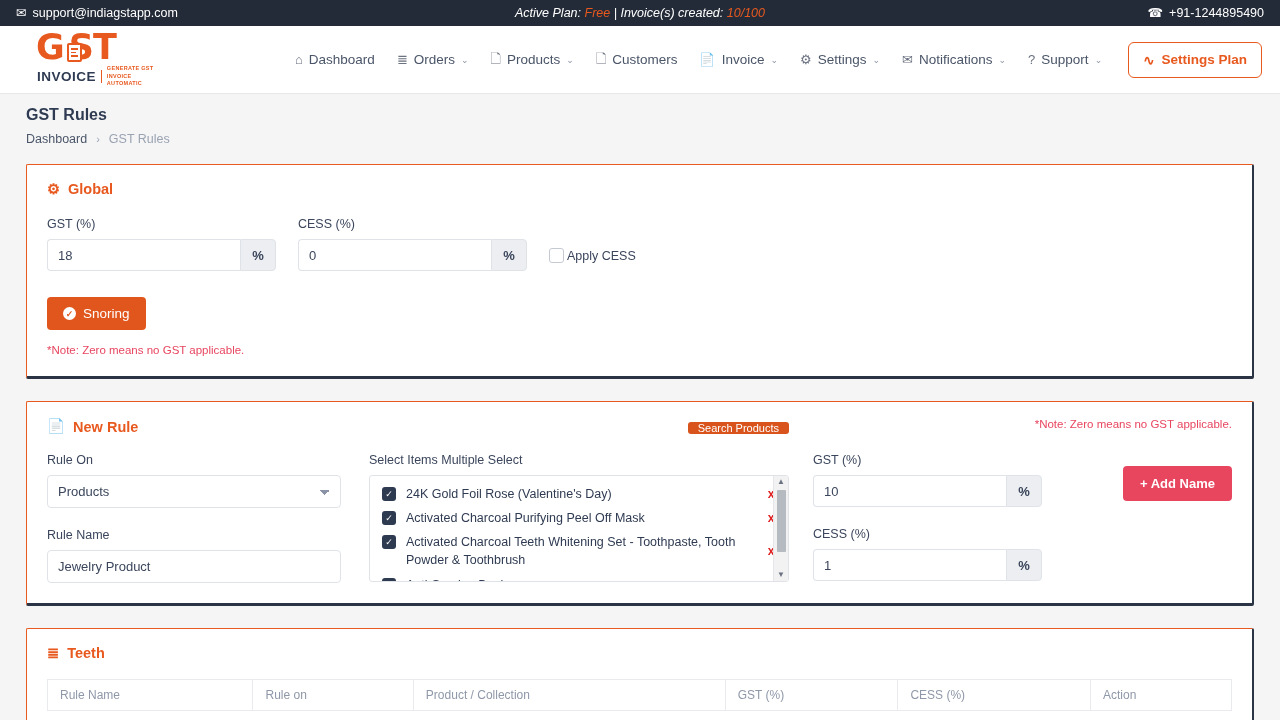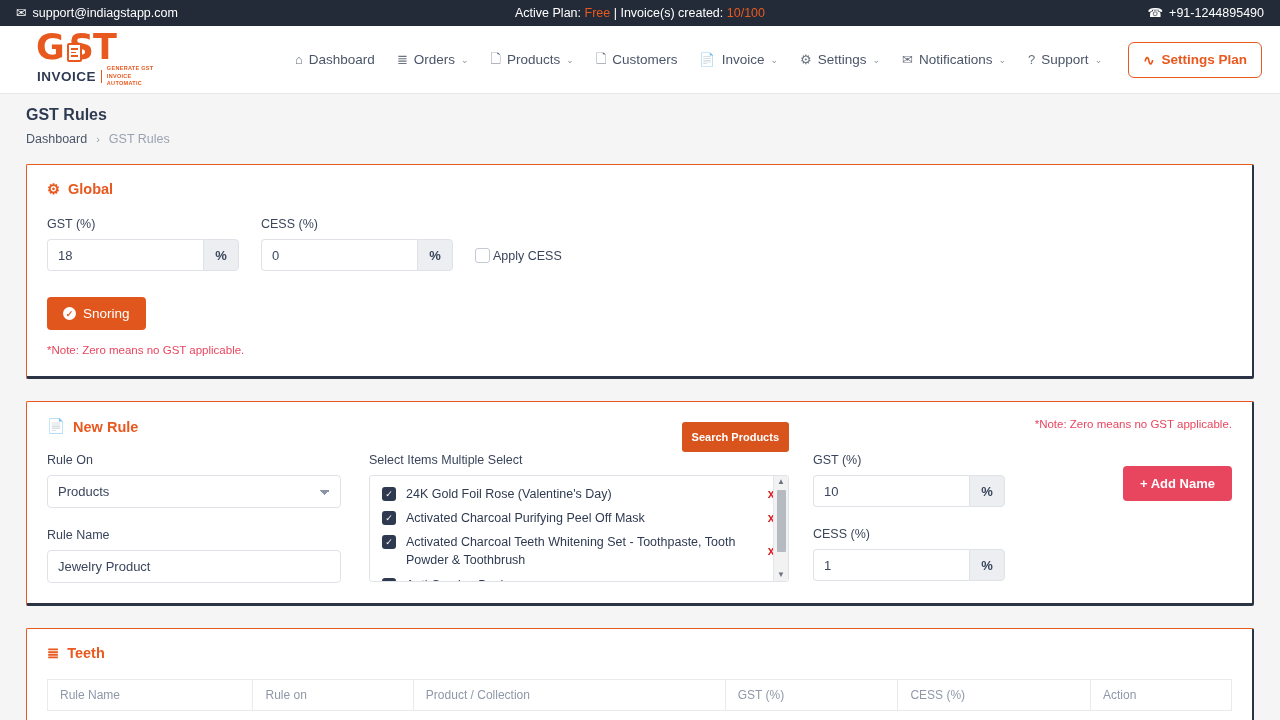--- a/index.html
+++ b/index.html
@@ -22,21 +22,21 @@
     font-size: 12.5px;
   }
   .topbar .tb-left { display: flex; align-items: center; gap: 6px; }
   .topbar .tb-center {
     position: absolute;
     left: 0; right: 0;
     text-align: center;
     pointer-events: none;
     font-size: 12.5px;
   }
-  .topbar .tb-center span { pointer-events: auto; }
+  .topbar .tb-center span { pointer-events: auto; font-style: italic; }
   .topbar .tb-right { margin-left: auto; display: flex; align-items: center; gap: 6px; }
   .accent-orange { color: #e8591f; }
   .ico { display: inline-block; line-height: 1; }
 
   
   .navbar {
     height: 68px;
     background: #ffffff;
     display: flex;
     align-items: center;
@@ -112,21 +112,21 @@
   }
   .card-title {
     display: flex; align-items: center; gap: 8px;
     color: #e8591f; font-size: 14.5px; font-weight: bold;
     padding: 16px 20px 0 20px;
   }
   .card-body { padding: 20px; }
 
   
   .field-label { font-size: 12.5px; color: #3b465c; margin-bottom: 8px; display:block; }
-  .input-group { display: flex; width: 192px; }
+  .input-group { display: flex; width: 229px; }
   .input-group input {
     flex: 1; height: 32px; border: 1px solid #dfe3e8; border-right: none;
     border-radius: 4px 0 0 4px; padding: 0 10px; font-size: 13px;
     color: #3b465c; font-family: "Liberation Sans", sans-serif; background: #fff;
     outline: none; min-width: 0;
   }
   .input-addon {
     width: 36px; height: 32px; border: 1px solid #dfe3e8; border-radius: 0 4px 4px 0;
     background: #eceef1; display: flex; align-items: center; justify-content: center;
     font-size: 13px; color: #3b465c; font-weight: bold;
@@ -172,21 +172,21 @@
   input.text-input {
     width: 294px; height: 33px; border: 1px solid #dfe3e8; border-radius: 4px;
     padding: 0 10px; font-size: 13px; color: #3b465c; background: #fff;
     font-family: "Liberation Sans", sans-serif; outline: none;
   }
   .mb-spacer { height: 20px; }
 
   .search-products-btn {
     position: absolute; right: 0; top: -31px;
     background: #d8541c; color: #fff; border: none; border-radius: 3px;
-    font-size: 11px; font-weight: bold; padding: 9px 10px; cursor: pointer;
+    font-size: 11px; font-weight: normal; padding: 0 10px; cursor: pointer;
     font-family: "Liberation Sans", sans-serif;
   }
   .items-box {
     border: 1px solid #dfe3e8; border-radius: 3px; background: #fff;
     height: 107px; overflow: hidden; position: relative;
   }
   .items-scroll { height: 100%; overflow: hidden; padding: 6px 0 0 0; }
   .item-row {
     display: flex; align-items: flex-start; gap: 10px;
     padding: 3px 10px 3px 12px; font-size: 12.5px; color: #2f3b52;

